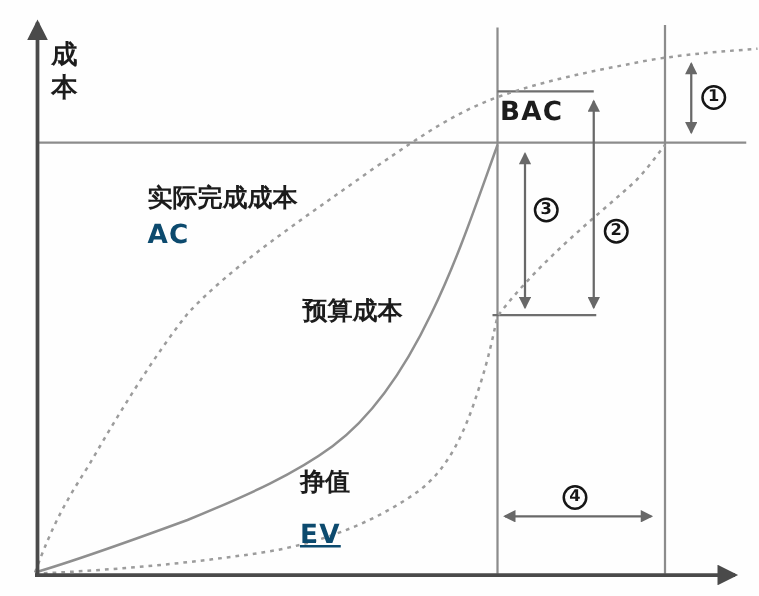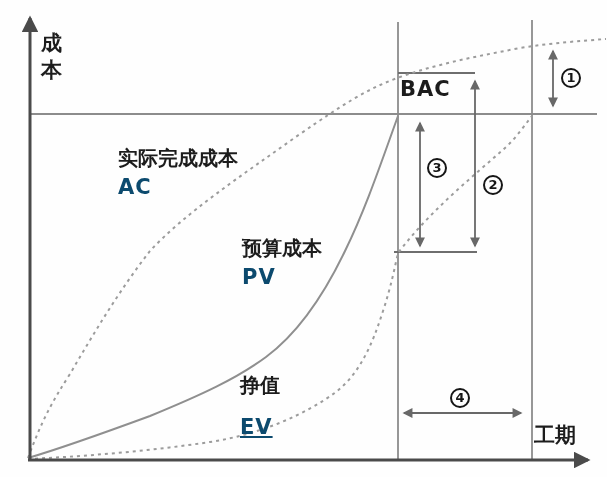--- a/index.html
+++ b/index.html
@@ -65,31 +65,29 @@
     <line x1="553" y1="51" x2="553" y2="106" stroke="#686868" stroke-width="1.8" marker-start="url(#mArr)" marker-end="url(#mArr)"></line>
     <line x1="475" y1="81" x2="475" y2="246" stroke="#686868" stroke-width="1.8" marker-start="url(#mArr)" marker-end="url(#mArr)"></line>
     <line x1="420" y1="123" x2="420" y2="246" stroke="#686868" stroke-width="1.8" marker-start="url(#mArr)" marker-end="url(#mArr)"></line>
     <line x1="404" y1="413" x2="521" y2="413" stroke="#686868" stroke-width="1.8" marker-start="url(#mArr)" marker-end="url(#mArr)"></line>
 
     <line x1="30" y1="460" x2="30" y2="18" stroke="#4a4a4a" stroke-width="3" marker-end="url(#mAxis)"></line>
     <line x1="28" y1="460" x2="588" y2="460" stroke="#4a4a4a" stroke-width="3" marker-end="url(#mAxis)"></line>
   </svg>
 
   <div class="lbl axis-y">成本</div>
-  <div class="lbl axis-x">工期</div>
   <div class="lbl bac">BAC</div>
 
   <div class="curve-label ac-group">
     <div>实际完成成本</div>
     <div class="code">AC</div>
   </div>
 
   <div class="curve-label pv-group">
     <div>预算成本</div>
-    <div class="code">PV</div>
   </div>
 
   <div class="lbl curve-label ev-group">
     <span>挣值</span>
     <span class="code">EV</span>
   </div>
 
   <div class="num num1">1</div>
   <div class="num num2">2</div>
   <div class="num num3">3</div>

